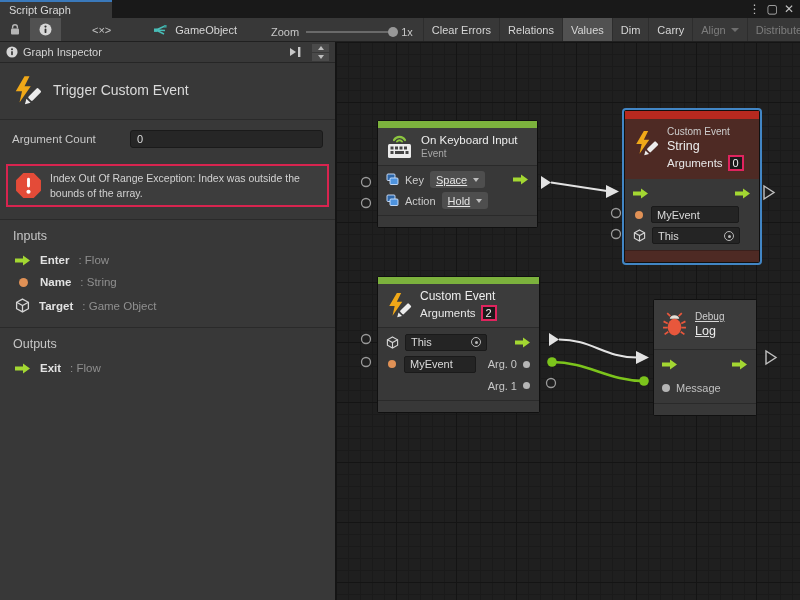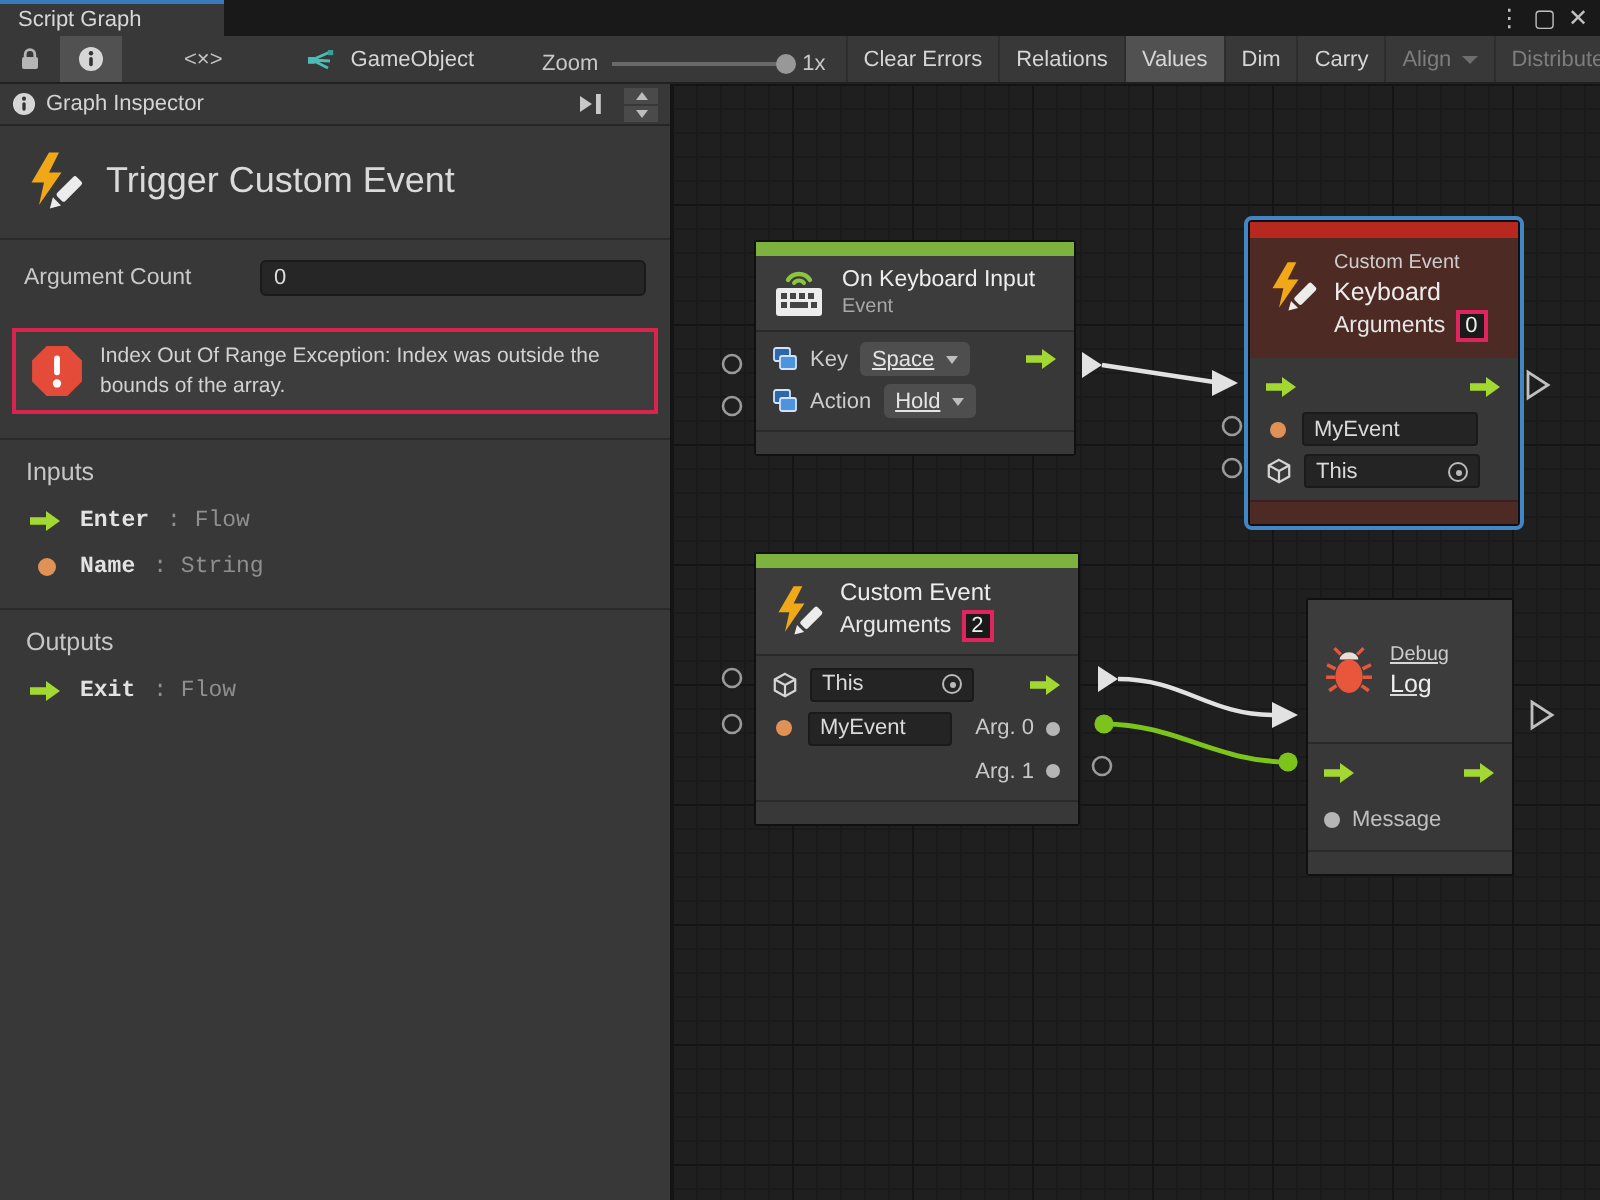--- a/index.html
+++ b/index.html
@@ -37,31 +37,31 @@
   .inspector { width:336px; background:#383838; border-right:1px solid #141414; display:flex;
     flex-direction:column; color:#cfcfcf; flex:0 0 auto; }
   .insp-header { height:21px; background:#383838; border-bottom:1px solid #262626; display:flex;
     align-items:center; padding:0 6px; font-size:11px; color:#d4d4d4; gap:5px; }
   .insp-header .grow { flex:1; }
   .spinners { display:flex; flex-direction:column; gap:1px; }
   .spin { width:17px; height:8px; background:#4a4a4a; display:flex; align-items:center; justify-content:center; }
   .tri-up { width:0; height:0; border-left:3px solid transparent; border-right:3px solid transparent; border-bottom:4px solid #bdbdbd; }
   .tri-dn { width:0; height:0; border-left:3px solid transparent; border-right:3px solid transparent; border-top:4px solid #bdbdbd; }
   .insp-title { display:flex; align-items:center; gap:11px; padding:12px 12px 14px; border-bottom:1px solid #2a2a2a; }
-  .insp-title .t { font-size:18px; color:#dadada; }
+  .insp-title .t { font-size:14px; color:#dadada; }
   .fieldrow { display:flex; align-items:center; padding:10px 12px 8px; gap:8px; }
   .fieldrow .lbl { font-size:11.5px; color:#c8c8c8; width:110px; flex:0 0 auto; }
   .textinput { flex:1; height:18px; background:#262626; border:1px solid #1a1a1a; border-radius:3px;
     color:#dcdcdc; font-size:11px; display:flex; align-items:center; padding:0 6px; }
   .errorbox { margin:8px 6px 12px; border:2px solid #d8244f; background:#3d3d3d; display:flex;
     align-items:center; gap:8px; padding:5px 7px; }
   .errorbox .msg { font-size:10.5px; line-height:1.4; color:#d2d2d2; }
   .sect-div { height:1px; background:#2a2a2a; }
   .sect-head { font-size:12.5px; color:#c6c6c6; padding:9px 13px 7px; }
-  .portrow { display:flex; align-items:center; gap:9px; padding:4px 15px 6px; font-size:11.5px;font-family:Liberation Mono, monospace; }
+  .portrow { display:flex; align-items:center; gap:9px; padding:4px 15px 6px; font-size:11.5px; }
   .portrow .nm { color:#e2e2e2; font-weight:bold; }
   .portrow .ty { color:#8f8f8f; }
   .dot { width:9px; height:9px; border-radius:50%; display:inline-block; }
   .dot.orange { background:#e09156; }
   .dot.gray { background:#b5b5b5; }
   .picker { width:11px; height:11px; border:1px solid #b9b9b9; border-radius:50%; position:relative; flex:0 0 auto; }
   .picker::after { content:""; position:absolute; left:3px; top:3px; width:3px; height:3px; border-radius:50%; background:#b9b9b9; }
 
   
   .canvas { flex:1; position:relative; overflow:hidden; background-color:#1f1f1f;
@@ -236,20 +236,28 @@
           <polygon points="0,3.6 8,3.6 8,0.5 15,5.5 8,10.5 8,7.4 0,7.4" fill="#a3d732"></polygon>
         </svg>
         <span class="nm">Enter</span>
         <span class="ty">: Flow</span>
       </div>
       <div class="portrow">
         <span class="dot orange" style="margin:0 3.5px;"></span>
         <span class="nm">Name</span>
         <span class="ty">: String</span>
       </div>
+      <div class="portrow">
+        <svg width="15" height="15" viewBox="0 0 14 14">
+          <path d="M7 1 L12.5 4 V10 L7 13 L1.5 10 V4 Z" fill="none" stroke="#d5d5d5" stroke-width="1.2"></path>
+          <path d="M1.5 4 L7 7 L12.5 4 M7 7 V13" fill="none" stroke="#d5d5d5" stroke-width="1.2"></path>
+        </svg>
+        <span class="nm">Target</span>
+        <span class="ty">: Game Object</span>
+      </div>
 
       <div class="sect-div" style="margin-top:8px;"></div>
       <div class="sect-head">Outputs</div>
 
       <div class="portrow">
         <svg class="flow-arrow" width="16" height="11" viewBox="0 0 16 11">
           <polygon points="0,3.6 8,3.6 8,0.5 15,5.5 8,10.5 8,7.4 0,7.4" fill="#a3d732"></polygon>
         </svg>
         <span class="nm">Exit</span>
         <span class="ty">: Flow</span>
@@ -315,21 +323,21 @@
         <div class="nhead maroon" style="align-items:flex-start; padding:7px 8px 8px;">
           <svg width="26" height="26" viewBox="0 0 24 24" style="margin-top:4px;">
             <polygon points="10,1 3,13 8,13 6,22 15,9 10,9 14,1" fill="#f0a818"></polygon>
             <g transform="rotate(45 16 17)">
               <rect x="14.2" y="9" width="4.6" height="11" rx="1" fill="#ececec"></rect>
               <polygon points="14.2,21.5 18.8,21.5 16.5,25.5" fill="#ececec"></polygon>
             </g>
           </svg>
           <div class="col">
             <span class="cat">Custom Event</span>
-            <span class="ttl">Keyboard</span>
+            <span class="ttl">String</span>
             <span style="display:flex; align-items:center; gap:5px;">
               <span style="font-size:11.5px; color:#e6e6e6;">Arguments</span>
               <span class="valbox">
                 <span>0</span>
               </span>
             </span>
           </div>
         </div>
         <div class="nbody">
           <div class="nrow" style="height:22px;">
@@ -404,21 +412,21 @@
           </div>
           <div class="nrow" style="height:21px;">
             <span class="arglbl" style="margin-left:auto;">Arg. 1</span>
             <span class="dot gray" style="width:7px; height:7px; margin-right:1px;"></span>
           </div>
         </div>
         <div class="nfoot"></div>
       </div>
 
       <div class="node" style="left:317px; top:257px; width:104px;">
-        <div class="nhead" style="padding:22px 8px;text-decoration:underline;">
+        <div class="nhead" style="padding:11px 8px;text-decoration:underline;">
           <svg width="25" height="25" viewBox="0 0 24 24">
             <path d="M8 4 L5 1 M16 4 L19 1" stroke="#e8573c" stroke-width="1.6"></path>
             <path d="M12 3 a4.5 3.5 0 0 1 4.5 3.5 h-9 A4.5 3.5 0 0 1 12 3" fill="#e6e0d8"></path>
             <ellipse cx="12" cy="14.5" rx="6.5" ry="8" fill="#e8573c"></ellipse>
             <path d="M5.5 11 L1.5 9 M5.5 15 L1 15 M6 19 L2.5 21.5 M18.5 11 L22.5 9 M18.5 15 L23 15 M18 19 L21.5 21.5" stroke="#e8573c" stroke-width="1.7"></path>
           </svg>
           <div class="col">
             <span class="cat">Debug</span>
             <span class="ttl">Log</span>
           </div>

